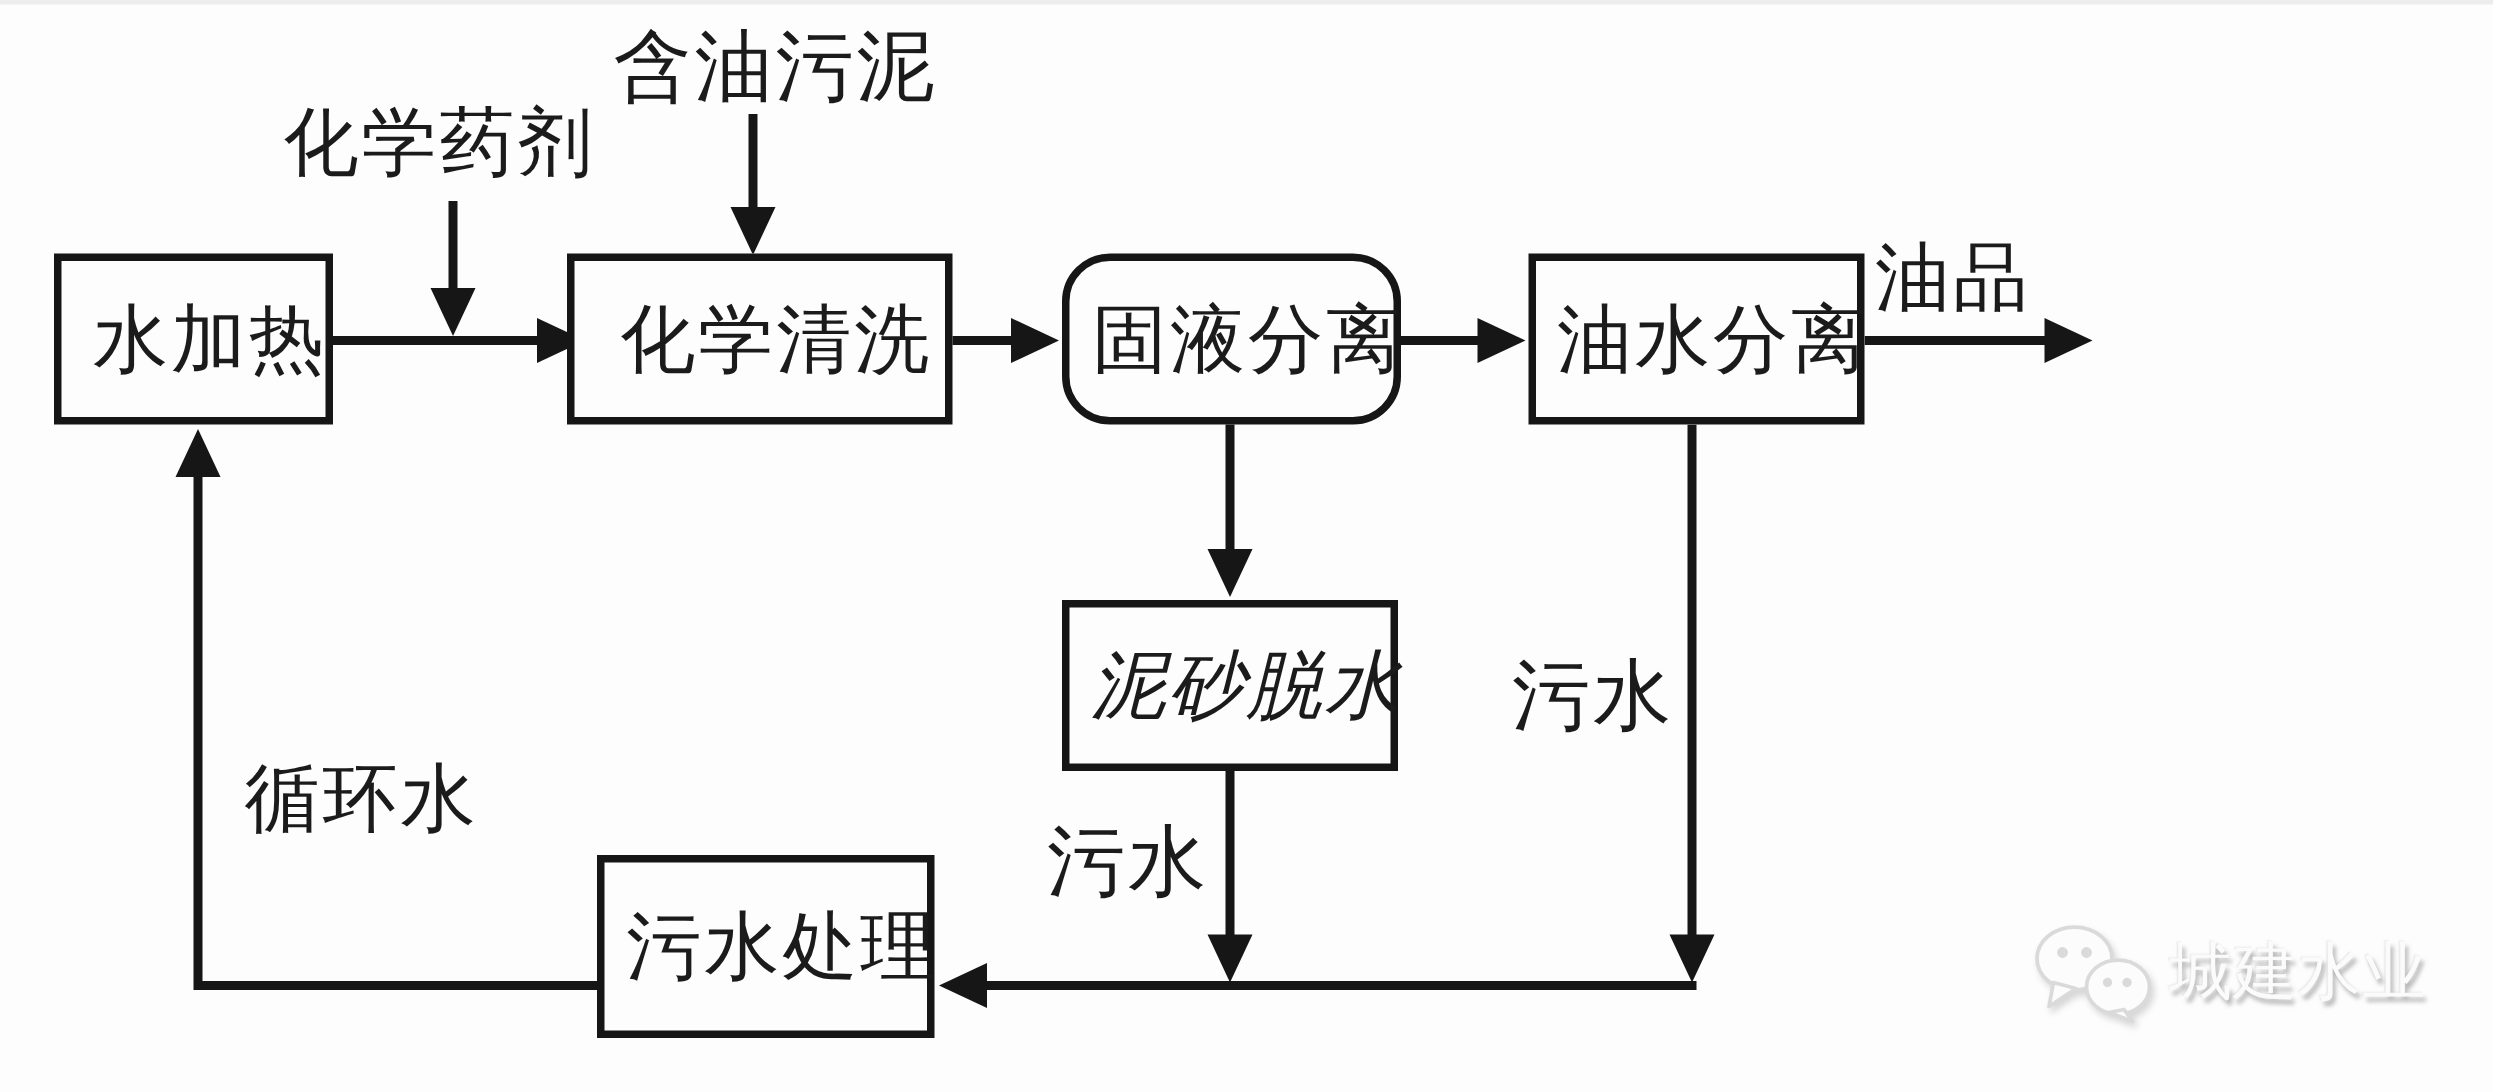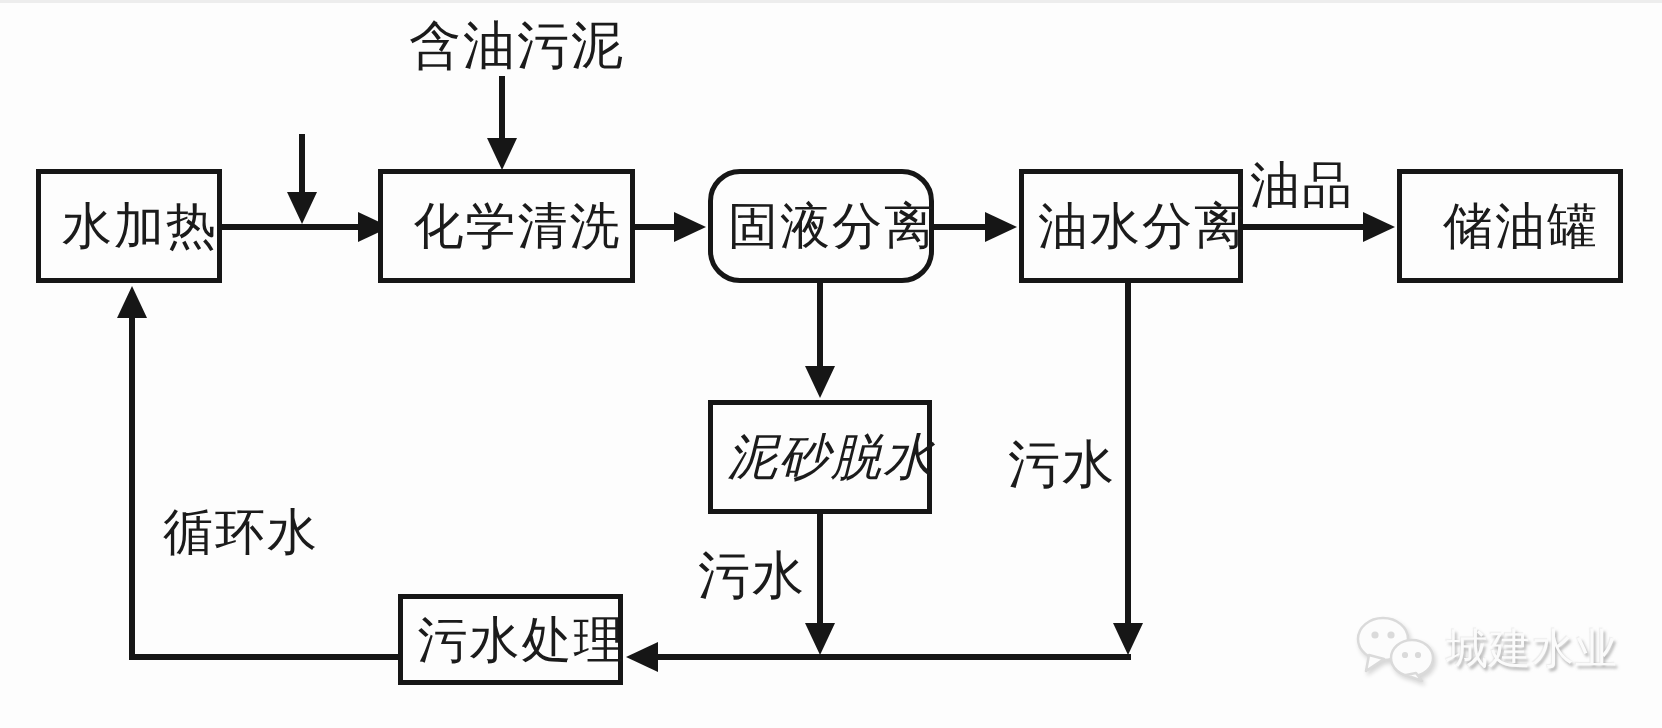--- a/index.html
+++ b/index.html
@@ -25,21 +25,21 @@
     white-space:nowrap;
     box-sizing:border-box;
     padding-left:22px;
   }
   .n-water-heating   {left:36px;  top:169px; width:186px; height:114px;}
   .n-chem-cleaning   {left:378px; top:169px; width:257px; height:114px;}
   .n-solid-liquid    {left:708px; top:169px; width:226px; height:114px;border-radius:32px;}
   .n-oil-water       {left:1019px;top:169px; width:224px; height:114px;}
   .n-oil-tank        {left:1397px;top:169px; width:226px; height:114px;}
   .n-sand-dewatering {left:708px; top:400px; width:224px; height:114px;font-style:italic;}
-  .n-sewage-treatment{left:398px; top:594px; width:225px; height:91px;}
+  .n-sewage-treatment{left:398px; top:570px; width:225px; height:122px;}
 
   .flow-label{
     position:absolute;
     transform:translate(-50%,-50%);
     font-size:50px;letter-spacing:2px;line-height:1;white-space:nowrap;
   }
   .l-chemical-agent {left:293px; top:95px;}
   .l-oily-sludge    {left:517px; top:46px;  font-size:52px;}
   .l-oil-product    {left:1302px;top:185px;}
   .l-sewage-right   {left:1062px;top:465px; font-size:52px;}
@@ -100,24 +100,24 @@
       <polygon points="1128,655 1113,623 1143,623"></polygon>
       <polygon points="626,657 658,642 658,672"></polygon>
       <polygon points="132,286 117,318 147,318"></polygon>
     </g>
   </svg>
 
   <div class="node n-water-heating">水加热</div>
   <div class="node n-chem-cleaning">化学清洗</div>
   <div class="node n-solid-liquid">固液分离</div>
   <div class="node n-oil-water">油水分离</div>
-  <div class="node n-oil-tank">储油罐</div>
   <div class="node n-sand-dewatering">泥砂脱水</div>
   <div class="node n-sewage-treatment">污水处理</div>
 
+  <div class="flow-label l-chemical-agent">化学药剂</div>
   <div class="flow-label l-oily-sludge">含油污泥</div>
   <div class="flow-label l-oil-product">油品</div>
   <div class="flow-label l-sewage-right">污水</div>
   <div class="flow-label l-sewage-left">污水</div>
   <div class="flow-label l-circ-water">循环水</div>
 
   <div class="watermark">
     <svg class="wm-icon" width="82" height="66" viewBox="0 0 82 66" xmlns="http://www.w3.org/2000/svg">
       <g fill="#fcfcfc" stroke="#dadada" stroke-width="2.5">
         <ellipse cx="27" cy="23" rx="25" ry="21"></ellipse>

